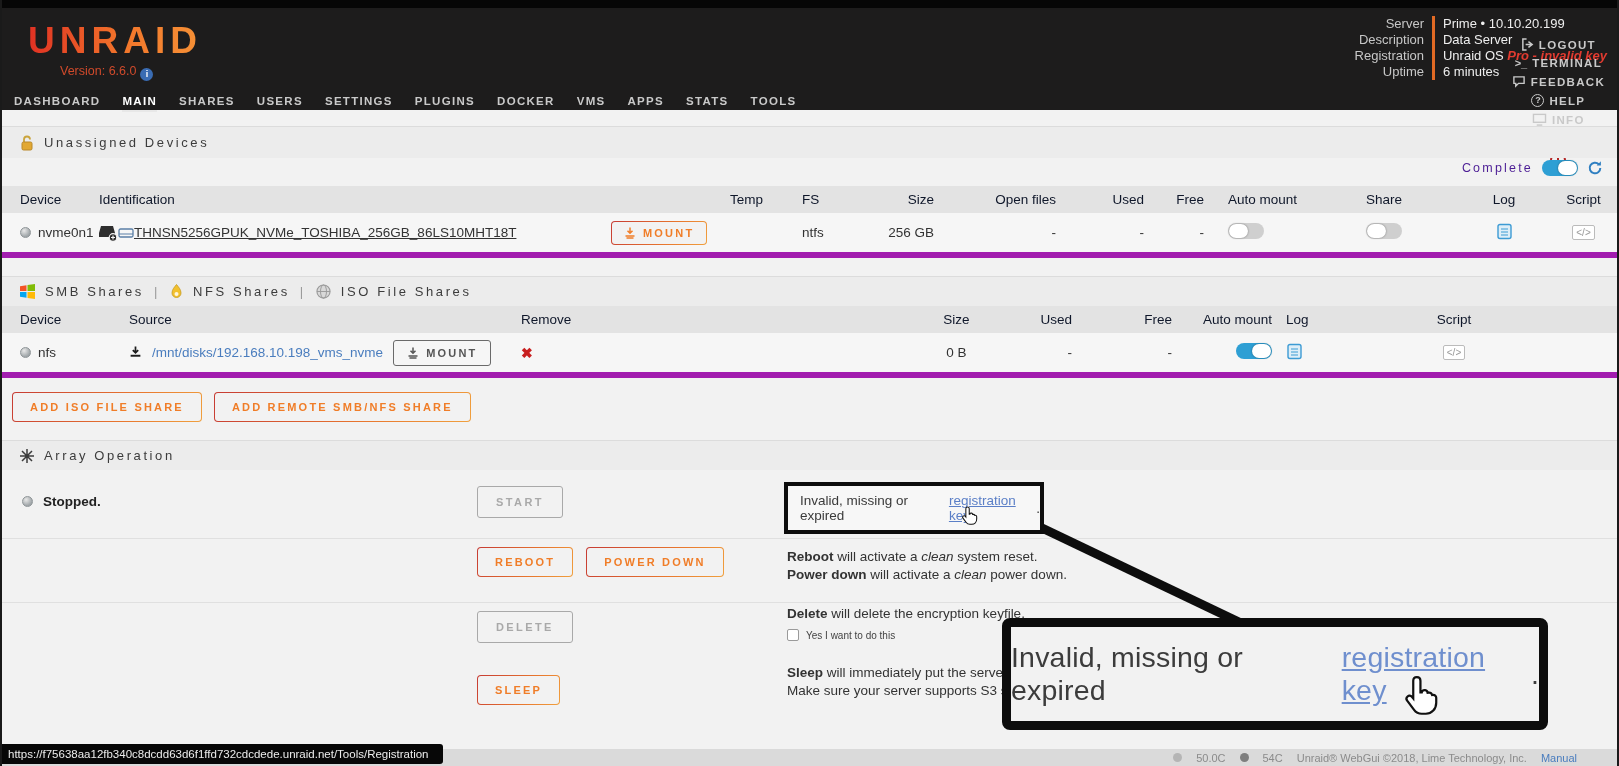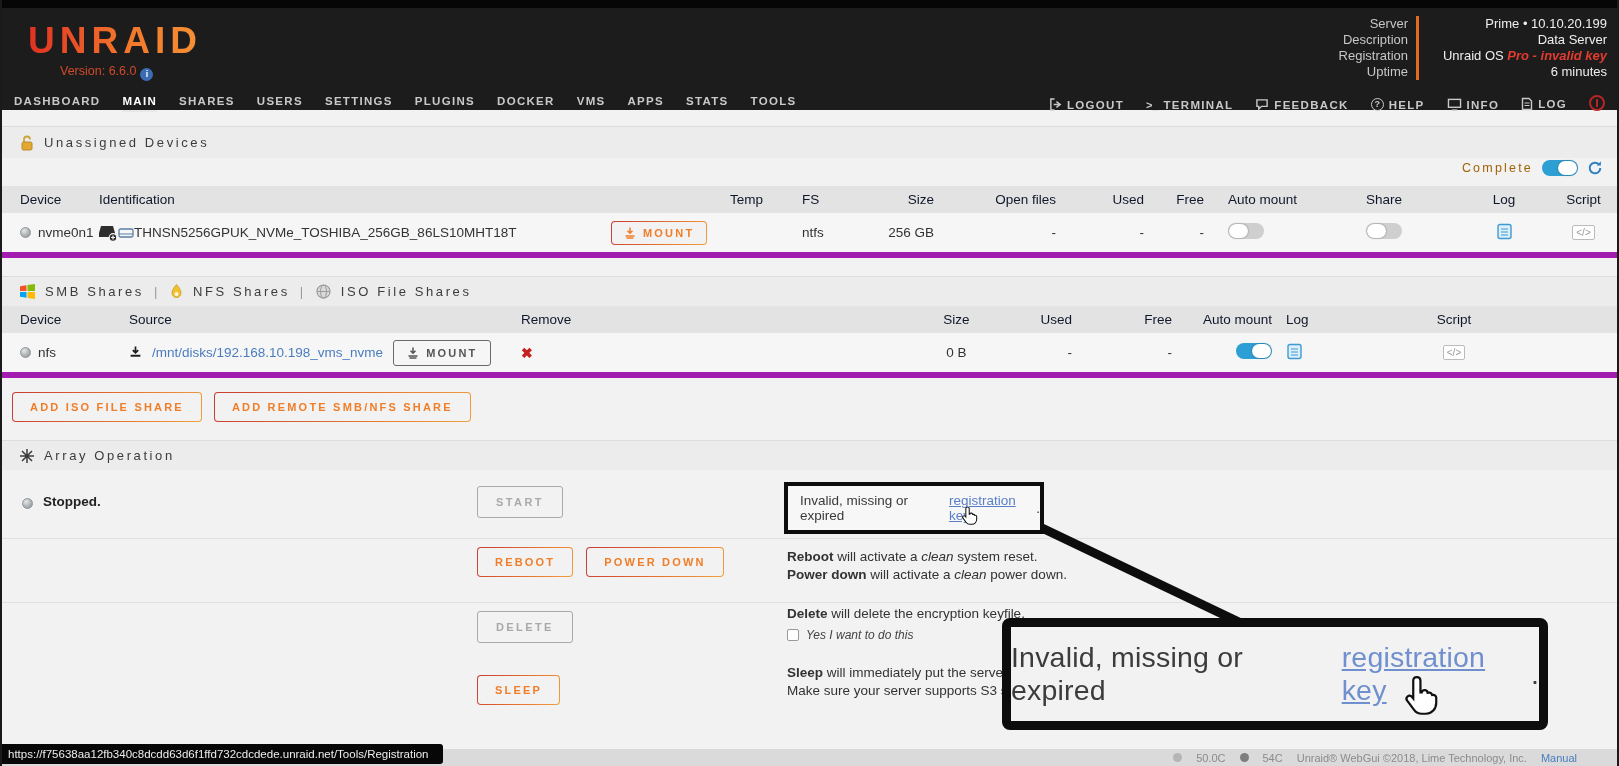--- a/index.html
+++ b/index.html
@@ -19,30 +19,30 @@
     position:absolute; left:26px; top:12px;
     font-size:37px; font-weight:bold; letter-spacing:5px;
     background:linear-gradient(90deg,#e03123,#f2762b 55%,#f69136);
     -webkit-background-clip:text; background-clip:text; color:transparent;
   }
   .version { position:absolute; left:58px; top:56px; font-size:12.5px; color:#d04a2b; }
   .info-badge { display:inline-block; width:13px; height:13px; border-radius:50%; background:#3a6cb3; color:#fff;
     font-size:9px; text-align:center; line-height:13px; font-weight:bold; vertical-align:-2px; margin-left:4px;}
   .srv-info { position:absolute; right:10px; top:8px; display:flex; font-size:13px; line-height:16px; }
   .srv-labels { text-align:right; color:#c7c7c7; padding-right:8px; border-right:3px solid #e26a24; }
-  .srv-values { padding-left:24px; color:#eee;text-align:right; }
+  .srv-values { padding-left:8px; color:#eee; }
   .srv-values .err { color:#e23b30; font-style:italic; font-weight:bold; }
 
   
   .nav { position:absolute; left:0; top:80px; width:100%; height:30px; display:flex; align-items:center;
     padding:0 12px; color:#c9c9c9; font-size:11.5px; font-weight:bold; letter-spacing:1.3px; }
   .nav-left { display:flex; gap:22px; }
   .nav-item { cursor:pointer; padding-bottom:3px; }
   .nav-item.active { color:#fff; border-bottom:2px solid #e8e8e8; }
-  .nav-right { margin-left:auto; display:flex; gap:22px; align-items:flex-end; }
+  .nav-right { margin-left:auto; display:flex; gap:6px; align-items:center;flex-direction:column; }
   .nav-right .nv { display:flex; align-items:center; gap:5px; cursor:pointer; }
   .nv svg { display:block; }
   .q-circle { display:inline-block; width:13px; height:13px; border:1.4px solid #c9c9c9; border-radius:50%;
     font-size:9px; line-height:11px; text-align:center; letter-spacing:0; }
   .term-glyph { letter-spacing:0; font-size:11px; }
   .pwr { width:16px; height:16px; border:2px solid #b42525; border-radius:50%; position:relative; cursor:pointer; }
   .pwr::after { content:""; position:absolute; left:5px; top:2px; width:2px; height:8px; background:#b42525; }
 
   
   .secbar { position:absolute; left:0; width:100%; background:#ececec; border-top:1px solid #dcdcdc;
@@ -78,57 +78,57 @@
   .t2 > :nth-child(6){ width:100px; text-align:right; }
   .t2 > :nth-child(7){ width:100px; text-align:right; }
   .t2 > :nth-child(8){ width:120px; padding-left:12px; }
   .t2 > :nth-child(9){ width:120px; text-align:center; }
   .t2 > :nth-child(10){ width:60px; text-align:center; }
   .t2h3 { text-align:center; padding-right:110px !important; }
 
   .devcell { display:flex; align-items:center; gap:7px; }
   .ball { width:11px; height:11px; border-radius:50%;
     background:radial-gradient(circle at 35% 30%, #e8e8e8, #9fa5a8 70%); border:1px solid #8f9598; }
-  .idcell { display:flex; align-items:center; gap:0; }
+  .idcell { display:flex; align-items:center; gap:0;text-decoration:underline; }
   .srccell { display:flex; align-items:center; gap:8px; }
   .mpcell { display:flex; align-items:center; gap:10px; }
   .bluelink { color:#4a7dbe; text-decoration:none; cursor:pointer; }
   .redx { color:#c81f1f; font-weight:bold; font-size:14px; }
 
   
   .tgl { display:inline-block; width:36px; height:16px; border-radius:9px; background:#cfcfcf; position:relative; cursor:pointer; }
   .tgl::after { content:""; position:absolute; top:1px; left:1px; width:19px; height:14px; border-radius:8px;
     background:#fff; box-shadow:0 0 2px rgba(0,0,0,.45); }
   .tgl.on { background:#2e9fd4; }
   .tgl.on::after { left:auto; right:1px; }
 
   
   .complete-row { position:absolute; right:14px; top:160px; display:flex; align-items:center; gap:9px;
-    font-size:12.5px; letter-spacing:2.2px; color:#a16207; }
+    font-size:12.5px; letter-spacing:2.2px; color:#4c1d95; }
 
   
   .obtn { display:inline-block; padding:1px; border-radius:4px;
     background:linear-gradient(120deg,#c63b34,#e8762e 60%,#f0a03e); cursor:pointer; }
   .obtn > span { display:flex; align-items:center; gap:7px; background:#f2f2f2; border-radius:3px;
     padding:8px 17px; color:#f07d28; font-weight:bold; font-size:11px; letter-spacing:2.2px; white-space:nowrap; }
   .obtn.sm > span { padding:5px 12px; }
   .gbtn { display:inline-flex; align-items:center; gap:7px; border:1px solid #6a6a6a; border-radius:3px;
     padding:6px 13px; color:#555; font-weight:bold; font-size:11px; letter-spacing:2.2px; background:transparent; cursor:pointer; }
   .dbtn { display:inline-block; border:1px solid #a9a9a9; border-radius:3px; padding:9px 18px;
     color:#a9a9a9; font-weight:bold; font-size:11px; letter-spacing:2.4px; background:transparent; cursor:pointer; }
 
   
   .divider { position:absolute; left:0; width:100%; height:1px; background:#e0e0e0; }
-  .statuscell { position:absolute; left:20px; display:flex; align-items:flex-end; gap:10px; font-size:13.5px; }
+  .statuscell { position:absolute; left:20px; display:flex; align-items:center; gap:10px; font-size:13.5px; }
   .statuscell b { color:#222; }
   .desc { position:absolute; left:785px; font-size:13.5px; color:#333; line-height:17.5px; }
   .desc i { font-style:italic; }
   .chk { display:inline-block; width:12px; height:12px; border:1px solid #9a9a9a; border-radius:2px; background:#fff;
     vertical-align:-2px; margin-right:7px; cursor:pointer; }
-  .small { font-size:12px; color:#444;font-style:italic; }
+  .small { font-size:10px; color:#444; }
 
   
   .regbox { position:absolute; left:782px; top:482px; width:260px; height:52px; border:4px solid #0d0d0d;
     background:#f7f7f7; display:flex; align-items:center; padding-left:12px; font-size:13.5px; color:#3a3a3a; z-index:4; }
   .regbox .bluelink { text-decoration:underline; color:#5b7fc7; }
   .callout { position:absolute; left:1000px; top:618px; width:546px; height:112px; border:9px solid #0d0d0d;
     border-radius:8px; background:#f2f2f2; z-index:6; display:flex; align-items:center; justify-content:center;
     font-size:28.5px; color:#3c3c3c; letter-spacing:.2px; }
   .callout .bluelink { text-decoration:underline; color:#6f8fce; }
   .conn { position:absolute; left:0; top:0; width:1619px; height:766px; z-index:5; pointer-events:none; }

